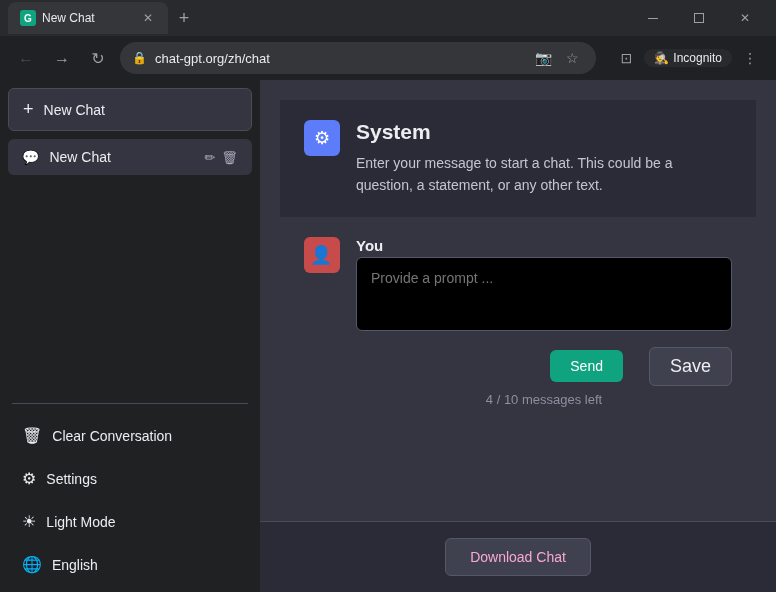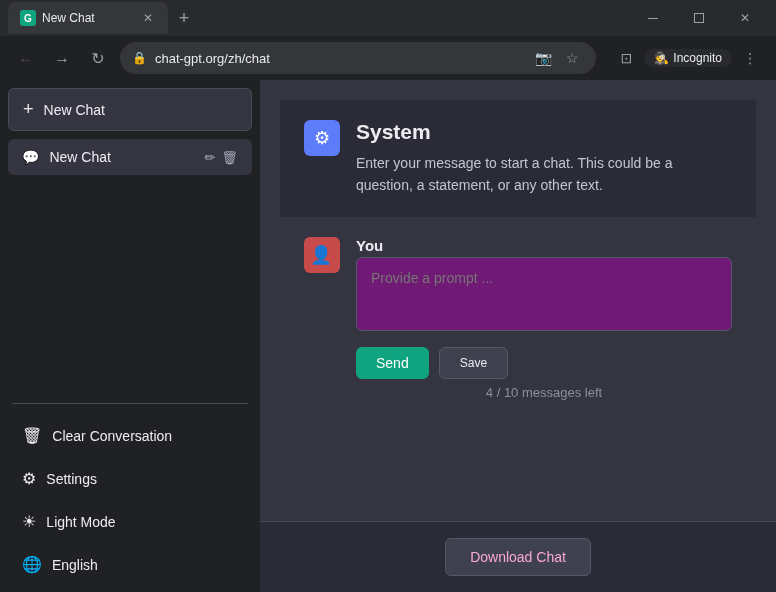--- a/index.html
+++ b/index.html
@@ -397,57 +397,58 @@
 
     .user-title {
       color: #ececf1;
       font-size: 15px;
       font-weight: 600;
       margin-bottom: 3px;
     }
 
     .prompt-input {
       width: 100%;
-      background: #701a75;
+      background: #000000;
       border: 1px solid #565869;
       border-radius: 6px;
       padding: 12px 14px;
       color: #8e8ea0;
       font-size: 14px;
       outline: none;
       resize: none;
       font-family: inherit;
       min-height: 60px;
     }
 
     .message-actions {
       display: flex;
       align-items: center;
-      gap: 10px;
+      gap: 26px;
       margin-top: 12px;
+      justify-content: flex-end;
     }
 
     .send-btn {
       background: #10a37f;
       color: white;
       border: none;
       border-radius: 6px;
       padding: 8px 20px;
       font-size: 14px;
       font-weight: 500;
       cursor: pointer;
     }
 
     .save-btn {
       background: transparent;
       color: #ececf1;
       border: 1px solid #565869;
       border-radius: 6px;
       padding: 8px 20px;
-      font-size: 12px;
+      font-size: 18px;
       font-weight: 500;
       cursor: pointer;
       background: #40414f;
     }
 
     .messages-left {
       color: #8e8ea0;
       font-size: 13px;
       margin-top: 6px;
       text-align: center;

